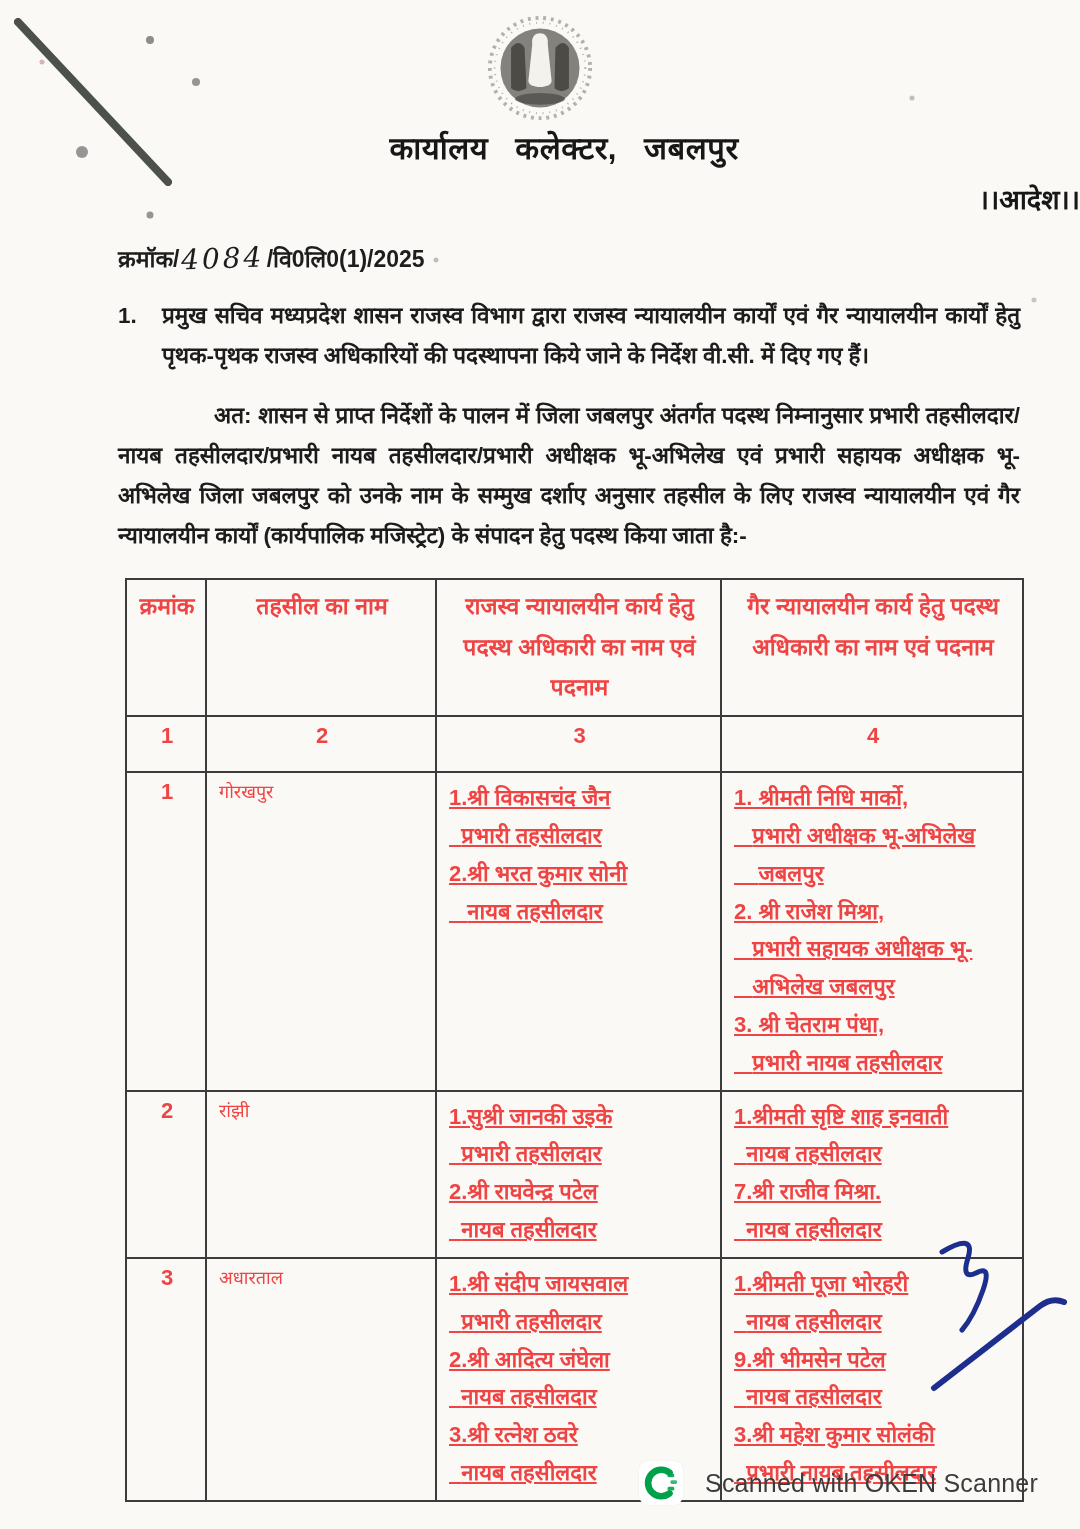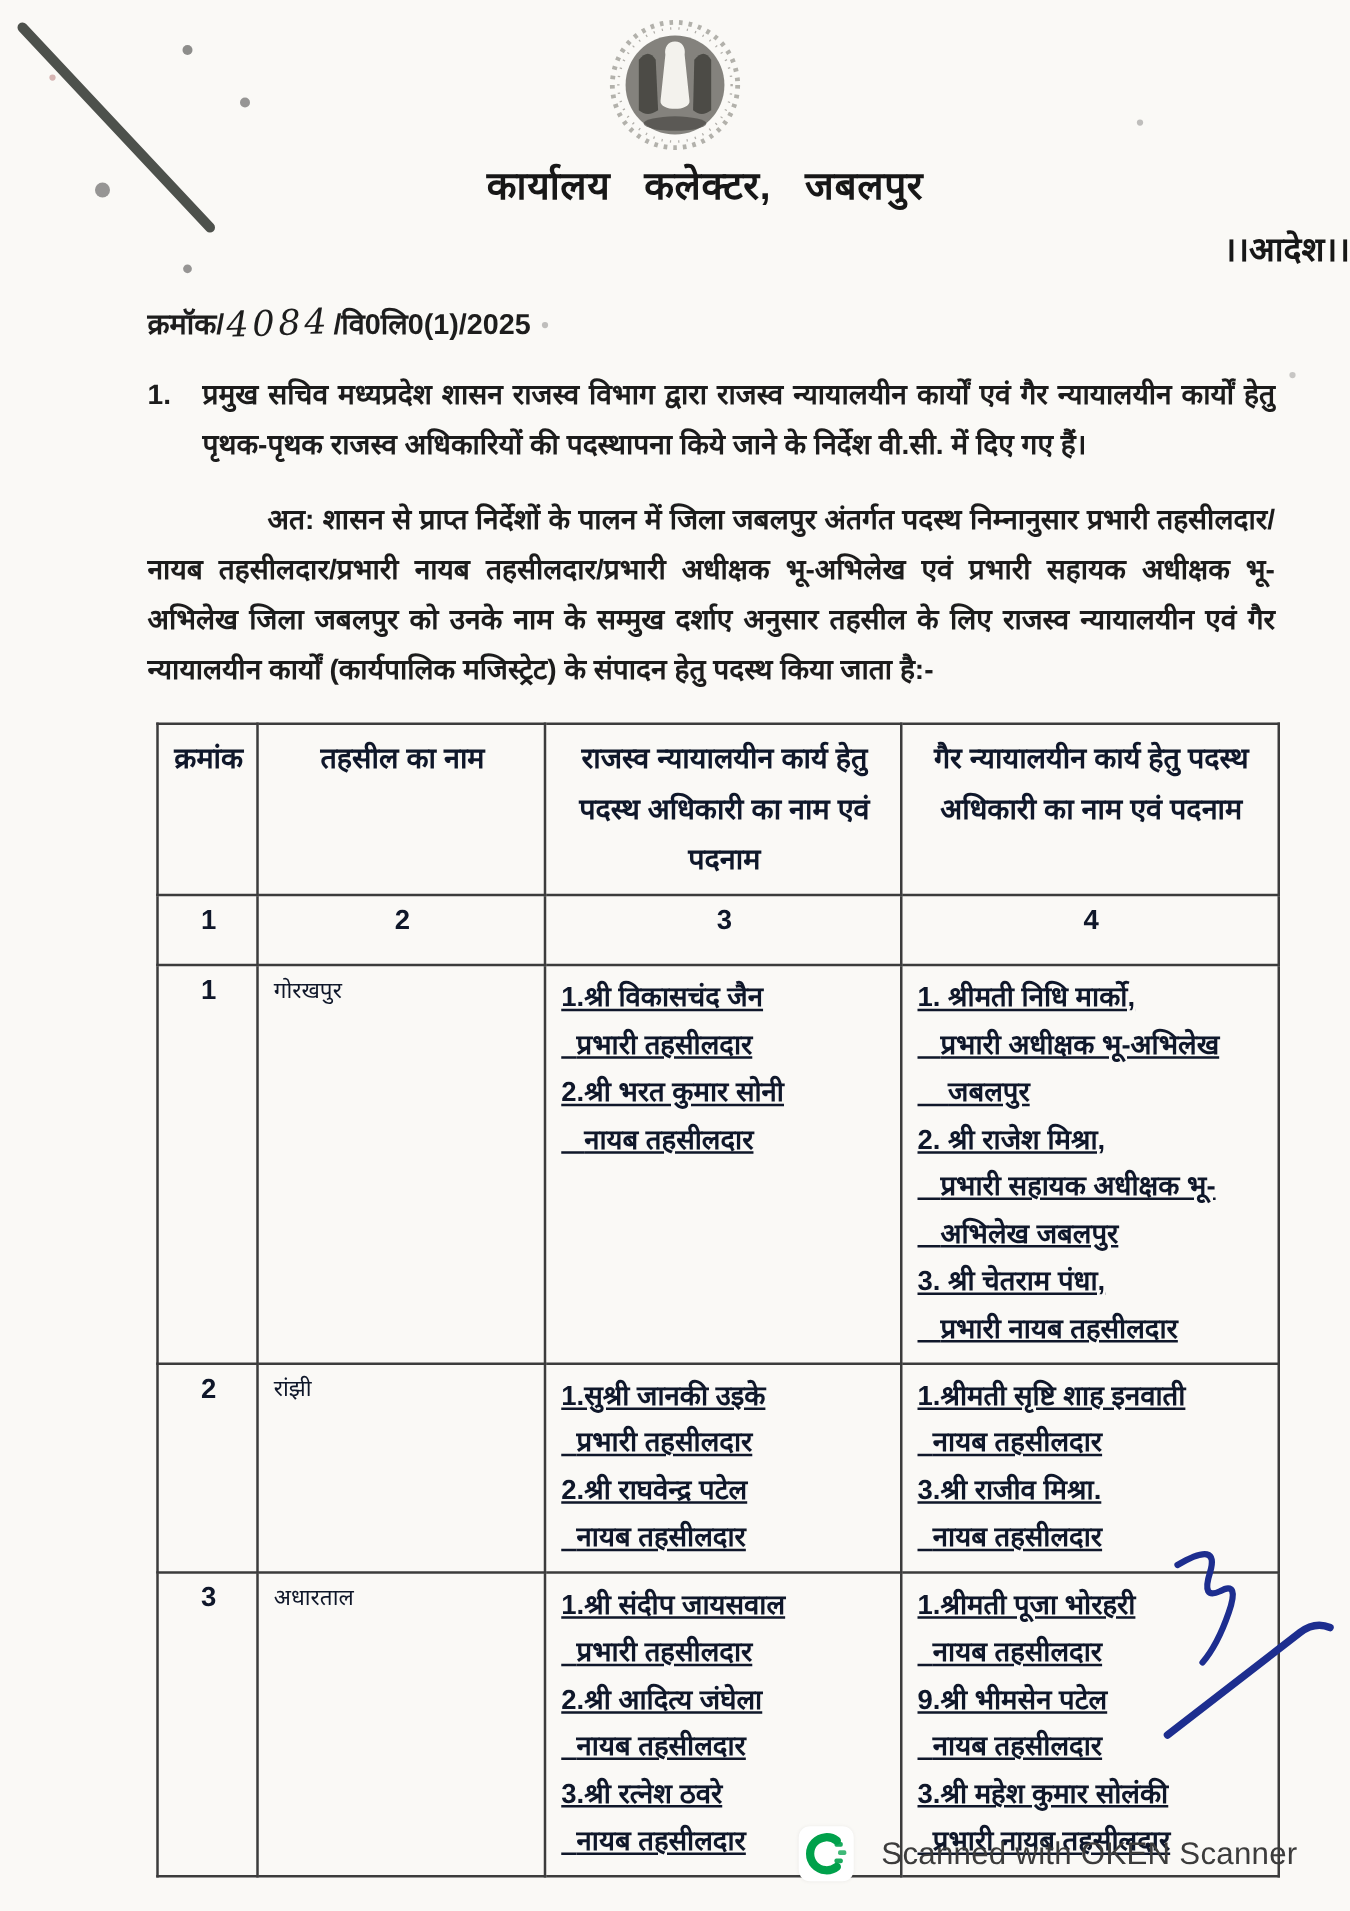--- a/index.html
+++ b/index.html
@@ -42,21 +42,21 @@
     margin:0 60px 0 118px;font-size:22.5px;font-weight:600;line-height:1.78;
     text-align:justify;color:#1c1c1c;
   }
   .para1{position:relative;padding-left:44px;margin-top:22px;}
   .pnum{position:absolute;left:0;top:0;font-weight:700;}
   .para2{margin-top:20px;text-indent:96px;}
   
   table.order-table{
     border-collapse:collapse;table-layout:fixed;
     margin:22px 0 0 125px;width:897px;
-    font-size:22px;font-weight:600;color:#0f172a;border-radius:30px;
+    font-size:22px;font-weight:600;color:#ef4444;border-radius:30px;
   }
   table.order-table td{
     border:2.3px solid #3c3c3c;vertical-align:top;
     padding:6px 10px 8px 12px;
   }
   td.hdr{
     text-align:center;font-weight:700;font-size:23px;line-height:1.75;
     padding-top:12px;
   }
   td.subhdr{text-align:center;font-weight:700;height:40px;padding:4px;}
@@ -161,21 +161,21 @@
       </tr>
       <tr>
         <td class="sno" style="height:150px">2</td>
         <td class="tehsil">रांझी</td>
         <td class="cell">1.सुश्री जानकी उइके
   प्रभारी तहसीलदार
 2.श्री राघवेन्द्र पटेल
   नायब तहसीलदार</td>
         <td class="cell">1.श्रीमती सृष्टि शाह इनवाती
   नायब तहसीलदार
-3.श्री राजीव मिश्रा.
+7.श्री राजीव मिश्रा.
   नायब तहसीलदार</td>
       </tr>
       <tr>
         <td class="sno" style="height:205px">3</td>
         <td class="tehsil">अधारताल</td>
         <td class="cell">1.श्री संदीप जायसवाल
   प्रभारी तहसीलदार
 2.श्री आदित्य जंघेला
   नायब तहसीलदार
 3.श्री रत्नेश ठवरे

